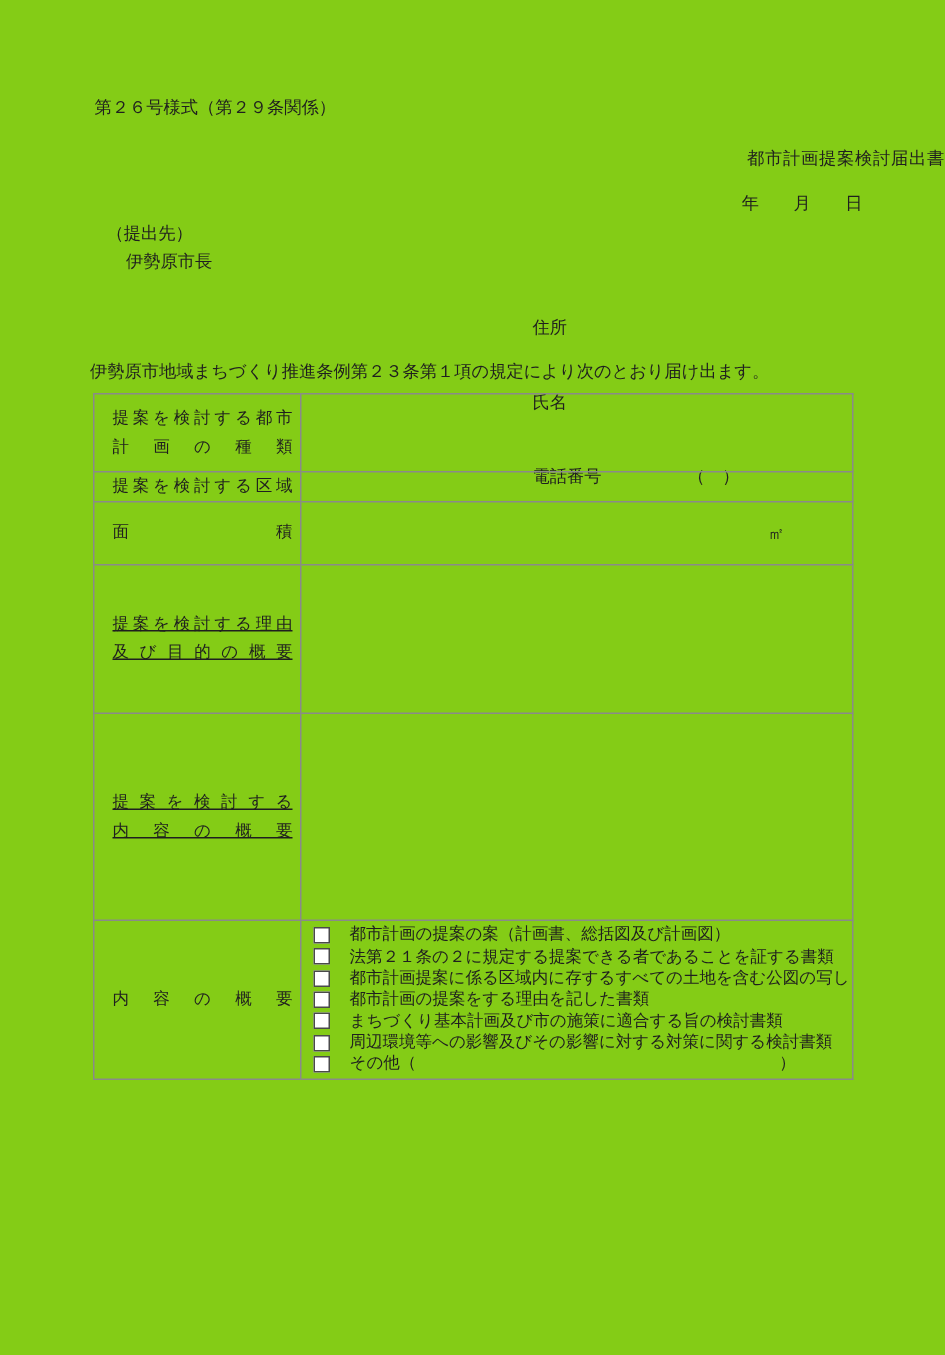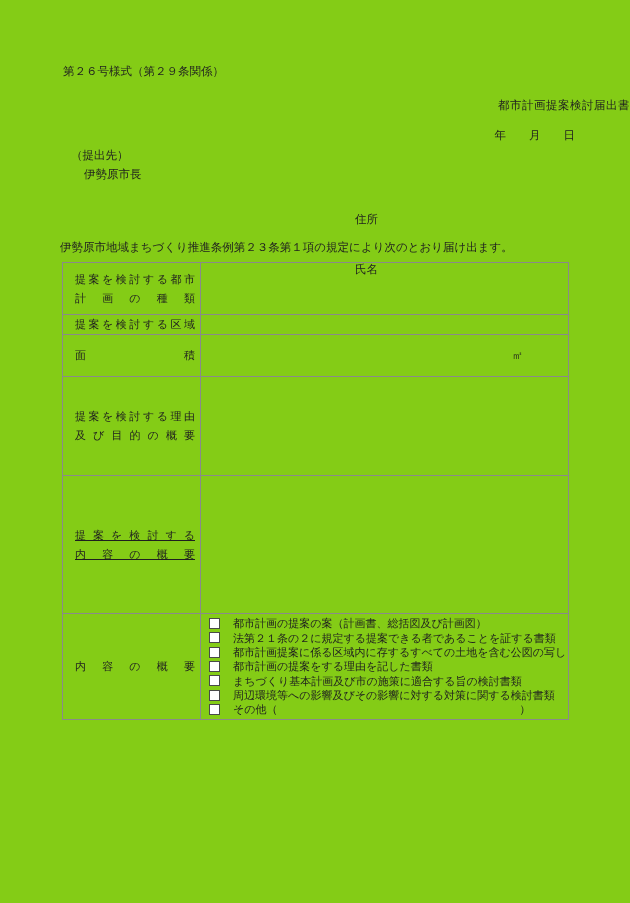--- a/index.html
+++ b/index.html
@@ -84,20 +84,21 @@
   <div class="abs doc-title">都市計画提案検討届出書</div>
 
   <div class="abs date-line">年　　月　　日</div>
 
   <div class="abs recipient-label">（提出先）</div>
   <div class="abs recipient-name">伊勢原市長</div>
 
   <div class="abs applicant">
     <div>住所</div>
     <div>氏名</div>
+    <div>電話番号　　　　　（　）</div>
   </div>
 
   <div class="abs declaration">伊勢原市地域まちづくり推進条例第２３条第１項の規定により次のとおり届け出ます。</div>
 
   <table class="form-table">
     <tbody>
         <tr style="height:52px;">
       <td class="label-cell">
         <div class="jline">提案を検討する都市</div>
         <div class="jline">計画の種類</div>
@@ -114,21 +115,21 @@
 
     <tr style="height:42px;padding-left:12px;">
       <td class="label-cell">
         <div class="jline">面積</div>
       </td>
       <td class="value-cell unit-cell">
         <span>㎡</span>
       </td>
     </tr>
 
-    <tr style="height:99px;">
+    <tr style="height:99px;text-decoration:underline;">
       <td class="label-cell">
         <div class="jline">提案を検討する理由</div>
         <div class="jline">及び目的の概要</div>
       </td>
       <td class="value-cell"></td>
     </tr>
 
     <tr style="height:138px;text-decoration:underline;">
       <td class="label-cell">
         <div class="jline">提案を検討する</div>

